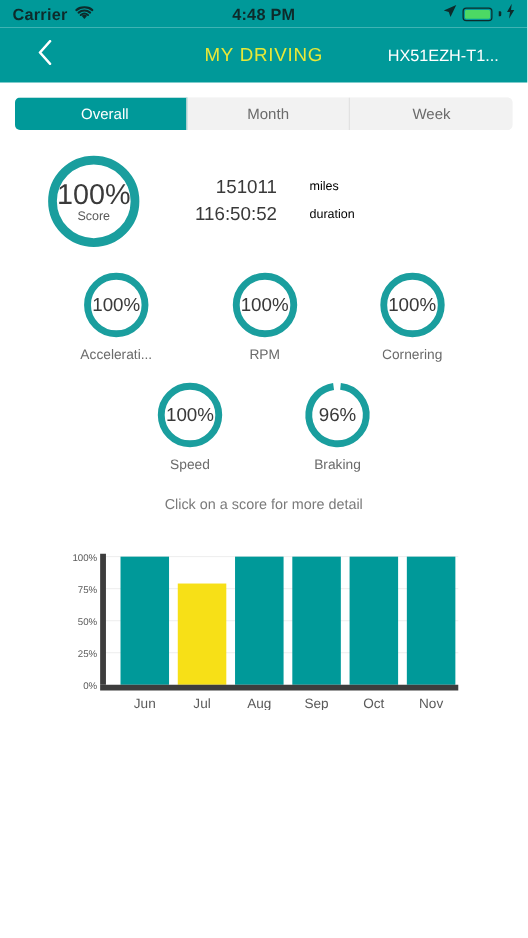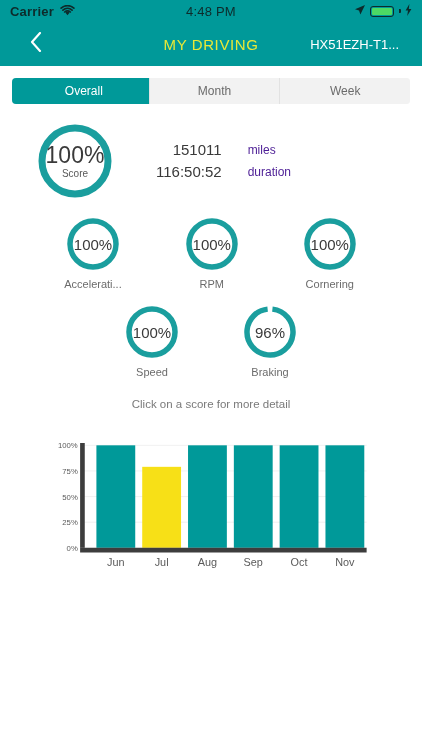--- a/index.html
+++ b/index.html
@@ -28,21 +28,21 @@
     gap: 6px;
     font-size: 13px;
     font-weight: bold;
     letter-spacing: .2px;
   }
   .status-center {
     position: absolute;
     left: 0; right: 0;
     text-align: center;
     font-size: 13px;
-    font-weight: normal;
+    font-weight: bold;
     letter-spacing: .2px;
     pointer-events: none;
   }
   .status-right {
     margin-left: auto;
     display: flex;
     align-items: center;
     gap: 4px;
   }
   .battery-shell {
@@ -177,22 +177,22 @@
     gap: 26px;
     align-items: flex-start;
   }
   .stats-col-values {
     text-align: right;
     color: #3a3a3a;
     font-size: 15px;
     line-height: 22px;
   }
   .stats-col-names {
-    color: #4c1d95;
-    font-size: 12px;
+    color: #000000;
+    font-size: 10px;
     line-height: 22px;
   }
 
   
   .gauge-row {
     display: flex;
     justify-content: center;
     margin-top: 16px;
   }
   .gauge-row.row-3 { gap: 62px; }

